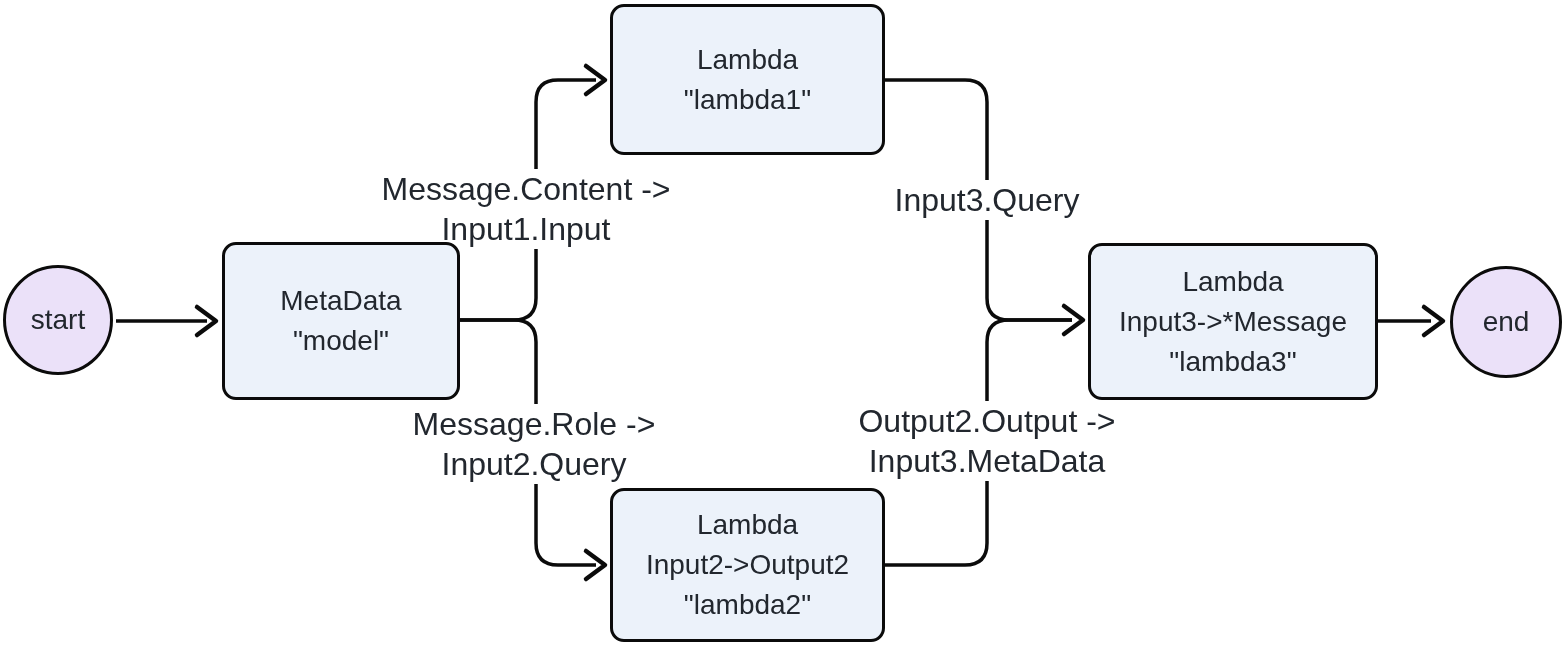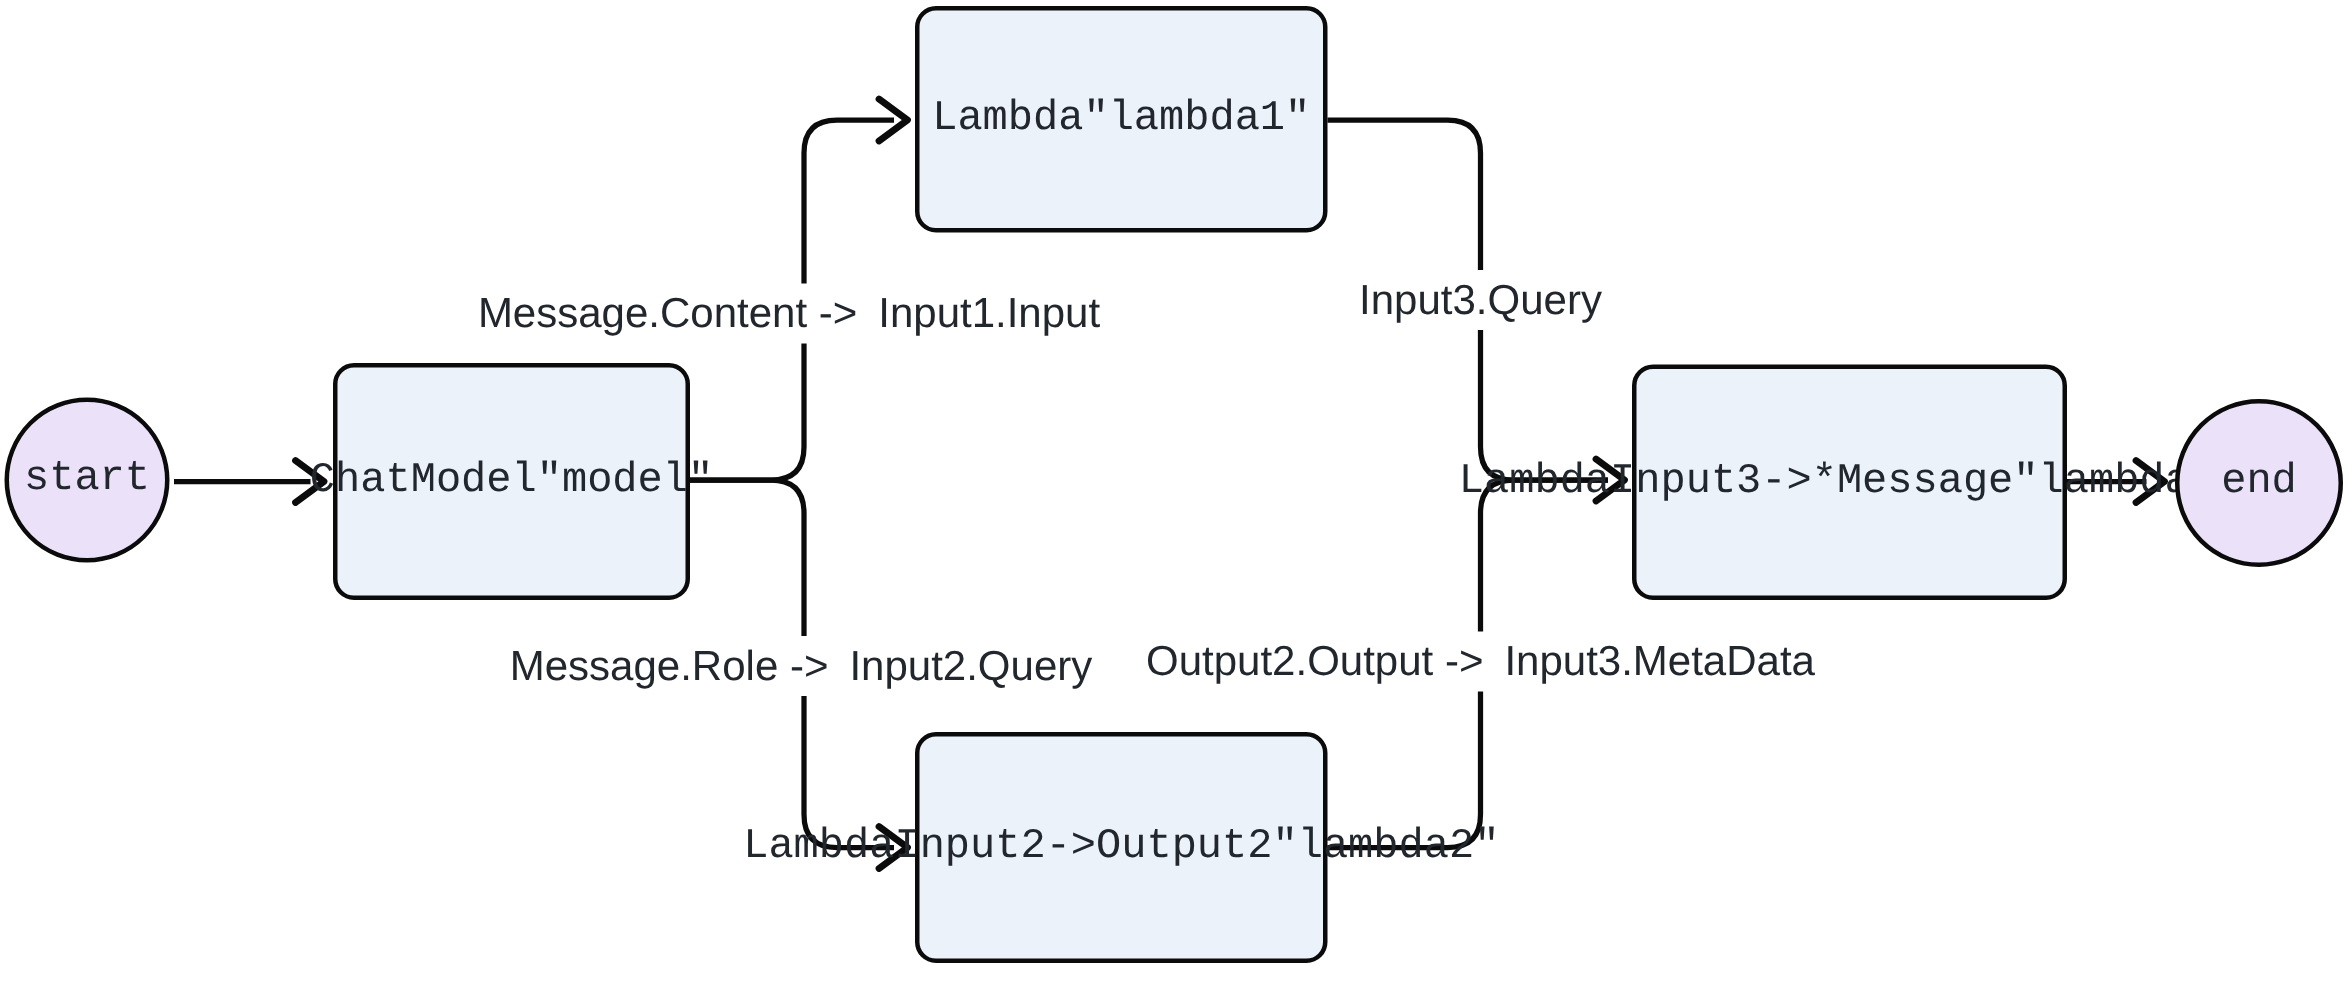--- a/index.html
+++ b/index.html
@@ -16,32 +16,32 @@
     width:1568px;height:656px;overflow:hidden;
   }
   .canvas{
     position:relative;width:1568px;height:656px;background:var(--bg);
   }
   .edges-svg{position:absolute;left:0;top:0;z-index:0;}
   .edges-svg .edge{stroke:var(--stroke);stroke-width:3.5;fill:none;}
   .edges-svg .arrowhead{stroke:var(--stroke);stroke-width:4.5;fill:none;
     stroke-linecap:round;stroke-linejoin:round;}
   .node{
-    position:absolute;display:flex;
+    position:absolute;display:flex;flex-direction:column;
     align-items:center;justify-content:center;text-align:center;
     border:3.5px solid var(--stroke);color:var(--text);
-    font-size:28px;line-height:40px;z-index:2;font-family:Liberation Mono, monospace;
+    font-size:28px;line-height:40px;z-index:2;
   }
   .node.rect{background:var(--process-fill);border-radius:14px;}
   .node.circle{background:var(--terminal-fill);border-radius:50%;}
   .node span{white-space:nowrap;}
   .edge-label{
     position:absolute;transform:translate(-50%,-50%);
-    display:flex;flex-direction:row;align-items:center;
-    color:var(--text);font-size:28px;line-height:40px;z-index:1;
+    display:flex;flex-direction:column;align-items:center;
+    color:var(--text);font-size:32px;line-height:40px;z-index:1;
     text-align:center;
     justify-content:flex-end;
   }
   .edge-label span{background:var(--bg);padding:0 7px;white-space:nowrap;}
 </style>
 </head>
 <body>
 
 <div class="canvas">
 
@@ -73,21 +73,21 @@
   <div class="edge-label" style="left:987px;top:441px;">
     <span>Output2.Output -&gt;</span>
     <span>Input3.MetaData</span>
   </div>
 
   <div class="node circle" style="left:3px;top:265px;width:110px;height:110px;">
     <span>start</span>
   </div>
 
   <div class="node rect" style="left:222px;top:242px;width:238px;height:158px;">
-    <span>ChatModel</span>
+    <span>MetaData</span>
     <span>"model"</span>
   </div>
 
   <div class="node rect" style="left:610px;top:4px;width:275px;height:151px;">
     <span>Lambda</span>
     <span>"lambda1"</span>
   </div>
 
   <div class="node rect" style="left:610px;top:488px;width:275px;height:154px;">
     <span>Lambda</span>

